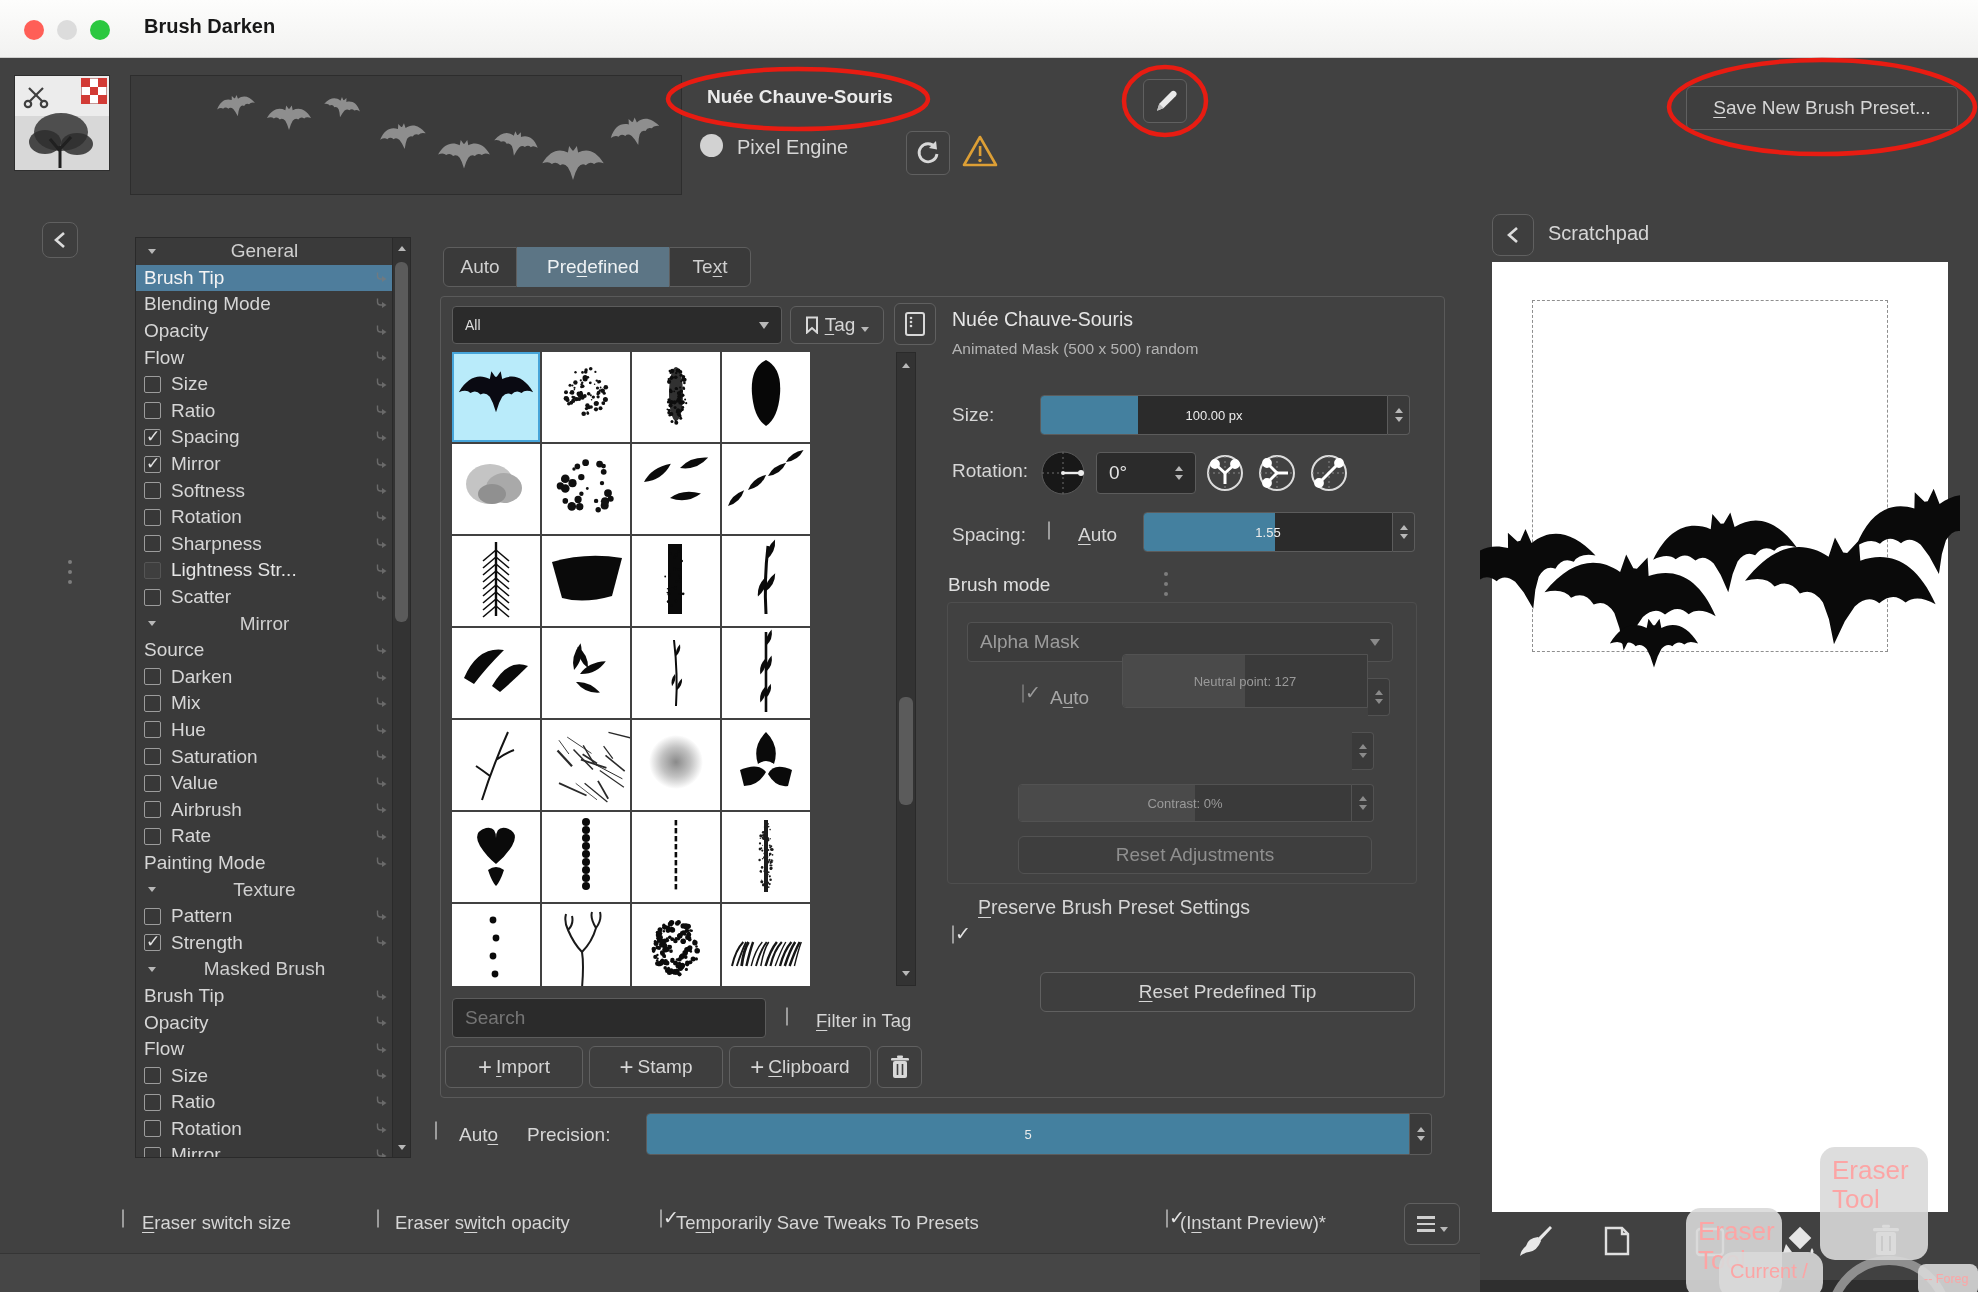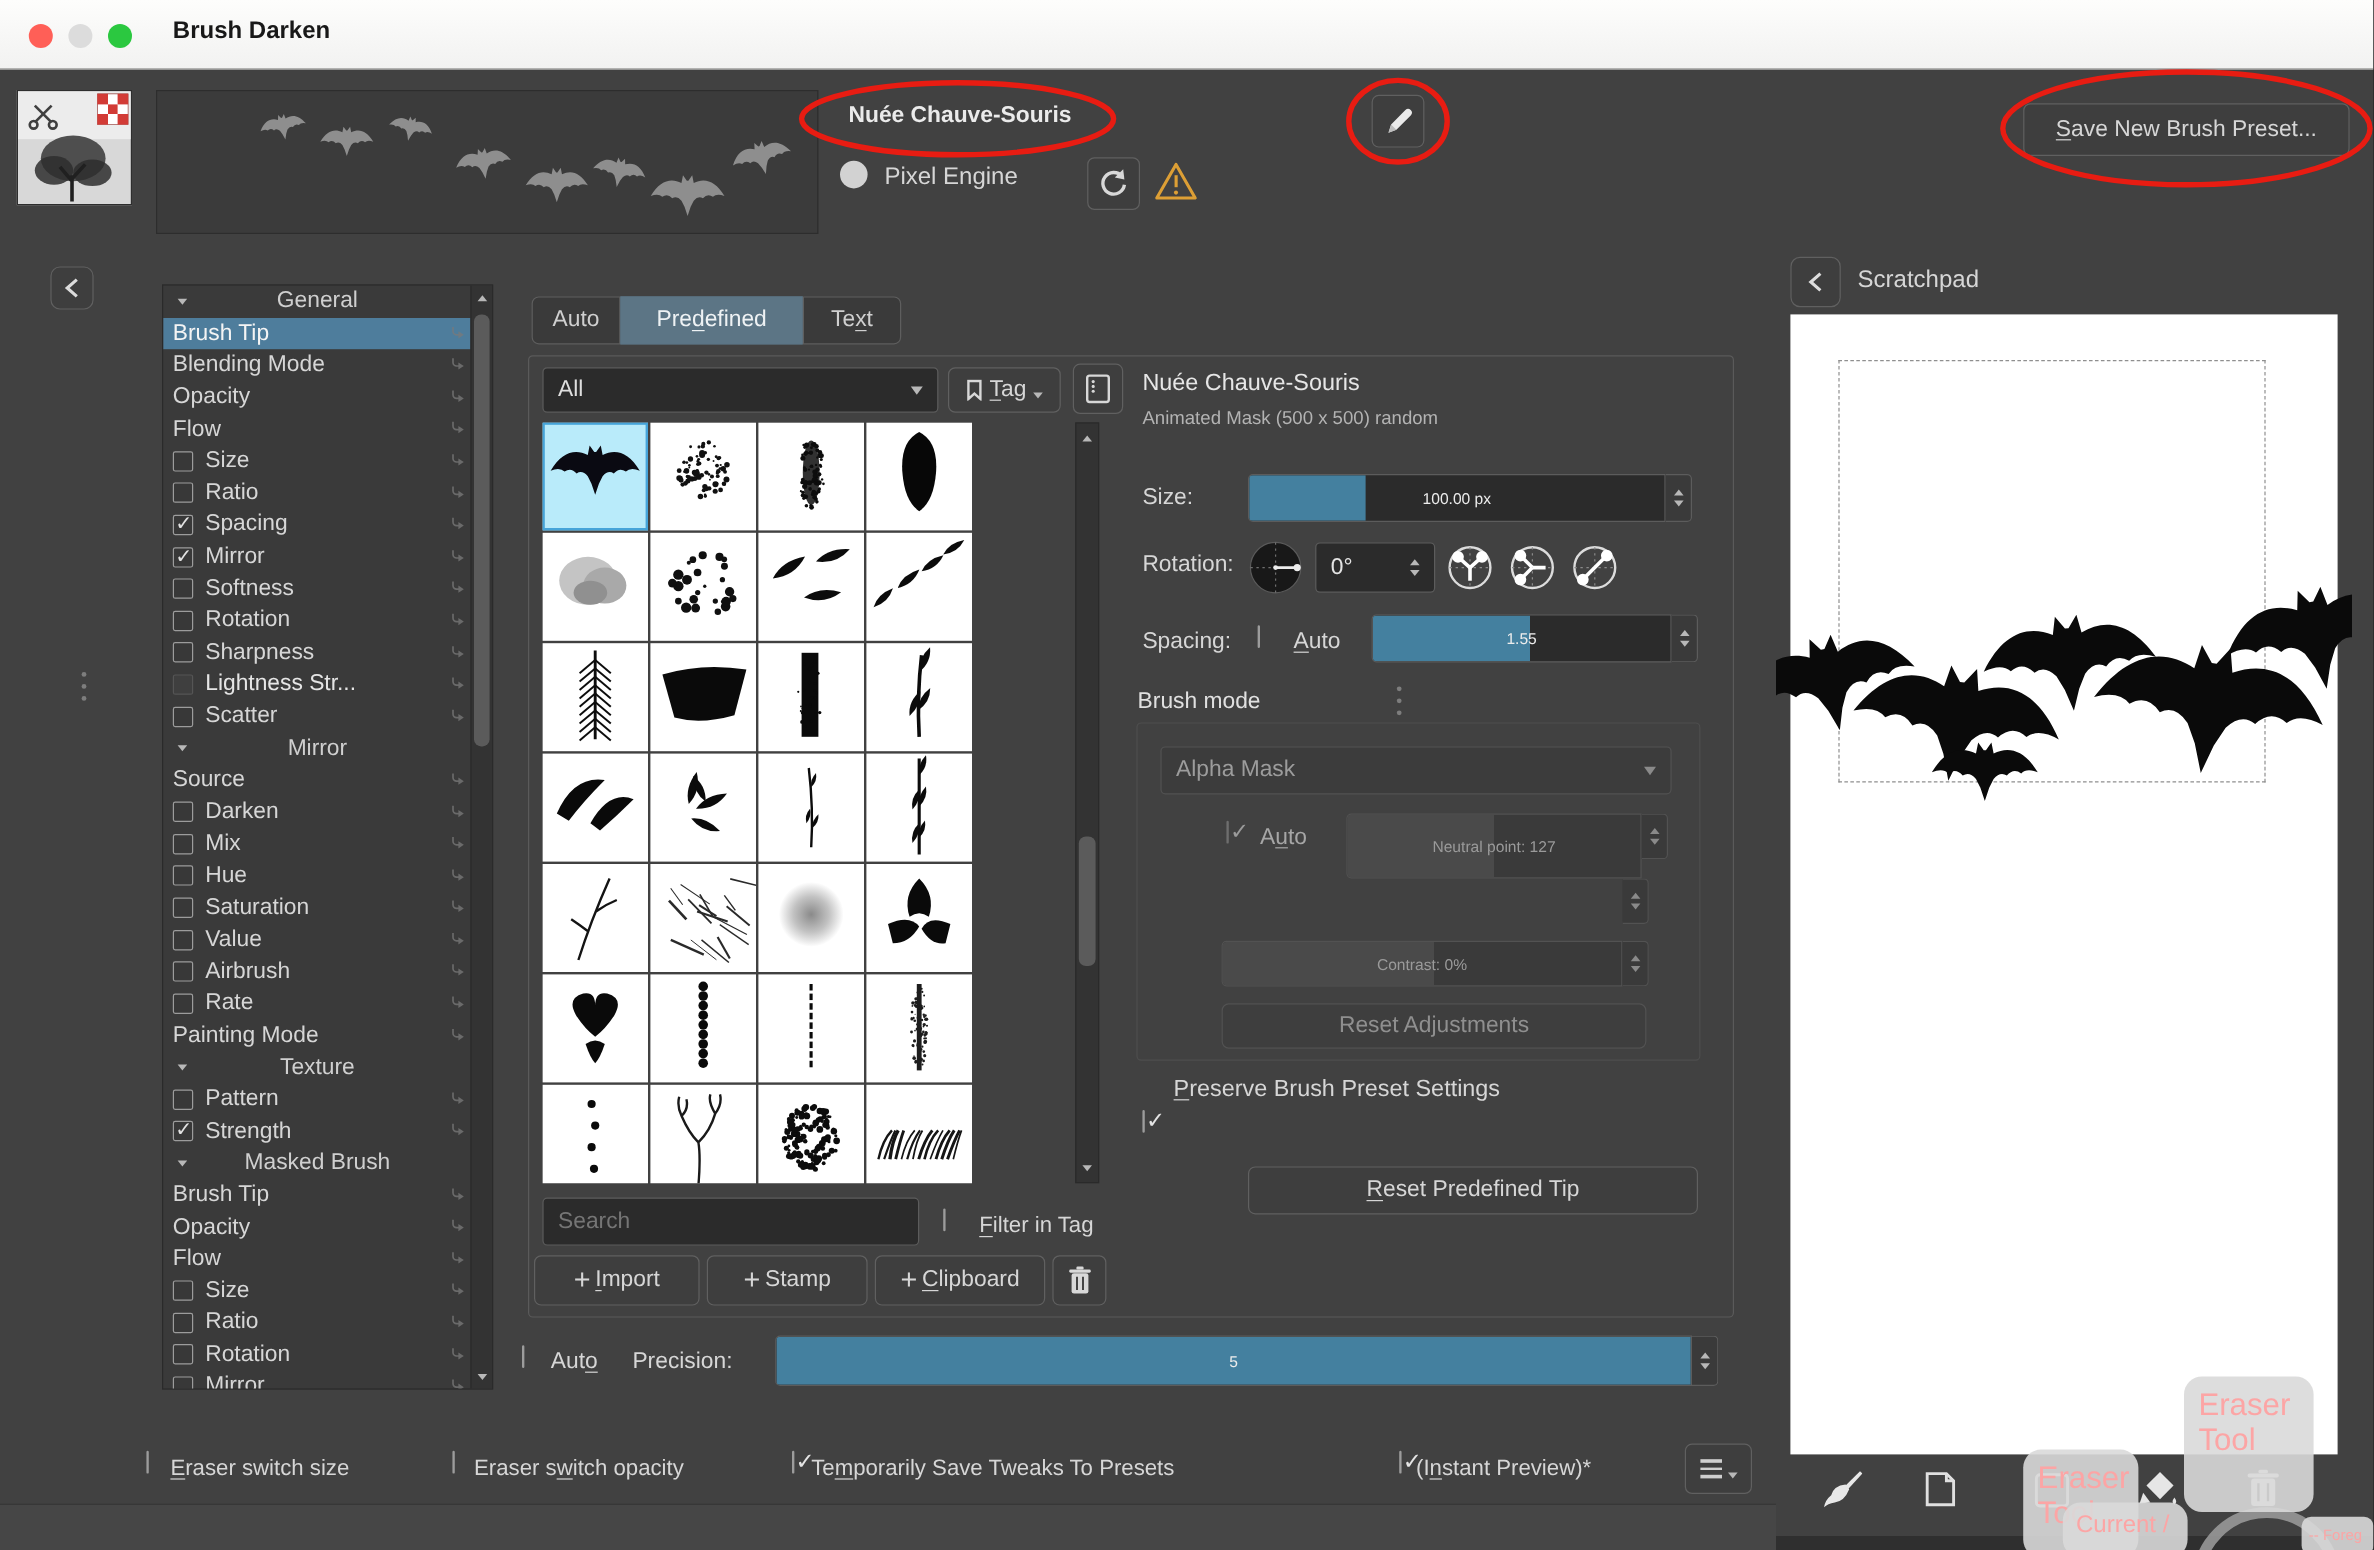--- a/index.html
+++ b/index.html
@@ -444,21 +444,21 @@
   
   <div class="tab" style="left:443px;top:247px;width:74px;border-radius:6px 0 0 6px;">Auto</div>
   <div class="tab sel" style="left:517px;top:247px;width:152px;">Pre<span class="mn">d</span>efined</div>
   <div class="tab" style="left:669px;top:247px;width:82px;border-radius:0 6px 6px 0;">Te<span class="mn">x</span>t</div>
 
   
   <div class="abs" style="left:440px;top:296px;width:1005px;height:802px;border:1px solid #5a5a5a;border-radius:4px;"></div>
 
   
   <div class="input abs" style="left:452px;top:306px;width:330px;height:38px;display:flex;align-items:center;padding:0 12px;">
-    <span style="font-size:19px;color:#dedede;flex:1;">All</span>
+    <span style="font-size:14px;color:#dedede;flex:1;">All</span>
     <span class="tri"></span>
   </div>
   <div class="btn" style="left:790px;top:306px;width:94px;height:38px;gap:6px;">
     <svg width="14" height="18" viewBox="0 0 14 18">
       <path d="M2,1.5 h10 v15 l-5,-4.5 l-5,4.5 z" fill="none" stroke="#d8d8d8" stroke-width="2"></path>
     </svg>
     <span><span class="mn">T</span>ag</span>
     <span class="tri sm" style="margin-top:8px;"></span>
   </div>
   <div class="btn" style="left:894px;top:303px;width:42px;height:42px;">
@@ -1182,21 +1182,21 @@
 
   <div class="lbl" style="left:948px;top:574px;color:#e0e0e0;">Brush mode</div>
   <div class="abs" style="left:947px;top:602px;width:470px;height:282px;border:1px solid #4e4e4e;border-radius:4px;"></div>
 
   <div class="input abs" style="left:967px;top:622px;width:426px;height:40px;display:flex;align-items:center;padding:0 12px;background:#3c3c3c;border-color:#525252;">
     <span style="font-size:19px;color:#9c9c9c;flex:1;">Alpha Mask</span>
     <span class="tri" style="border-top-color:#8a8a8a;"></span>
   </div>
   <span class="cb dim on abs" style="left:1018px;top:685px;"></span>
   <div class="lbl" style="left:1050px;top:687px;color:#a6a6a6;">A<span class="mn">u</span>to</div>
-  <div class="slider dis" style="left:1122px;top:678px;width:246px;height:54px;">
+  <div class="slider dis" style="left:1122px;top:654px;width:246px;height:54px;">
     <i class="fill" style="width:50%;"></i>
       <span>Neutral point: 127</span>
   </div>
   <div class="spin" style="left:1368px;top:678px;height:38px;border-color:#525252;">
       <span class="tri sm up" style="border-bottom-color:#8a8a8a;"></span>
       <span class="tri sm" style="border-top-color:#8a8a8a;"></span>
     </div>
 
   <div class="spin" style="left:1352px;top:732px;height:38px;border-color:#525252;">
       <span class="tri sm up" style="border-bottom-color:#8a8a8a;"></span>

